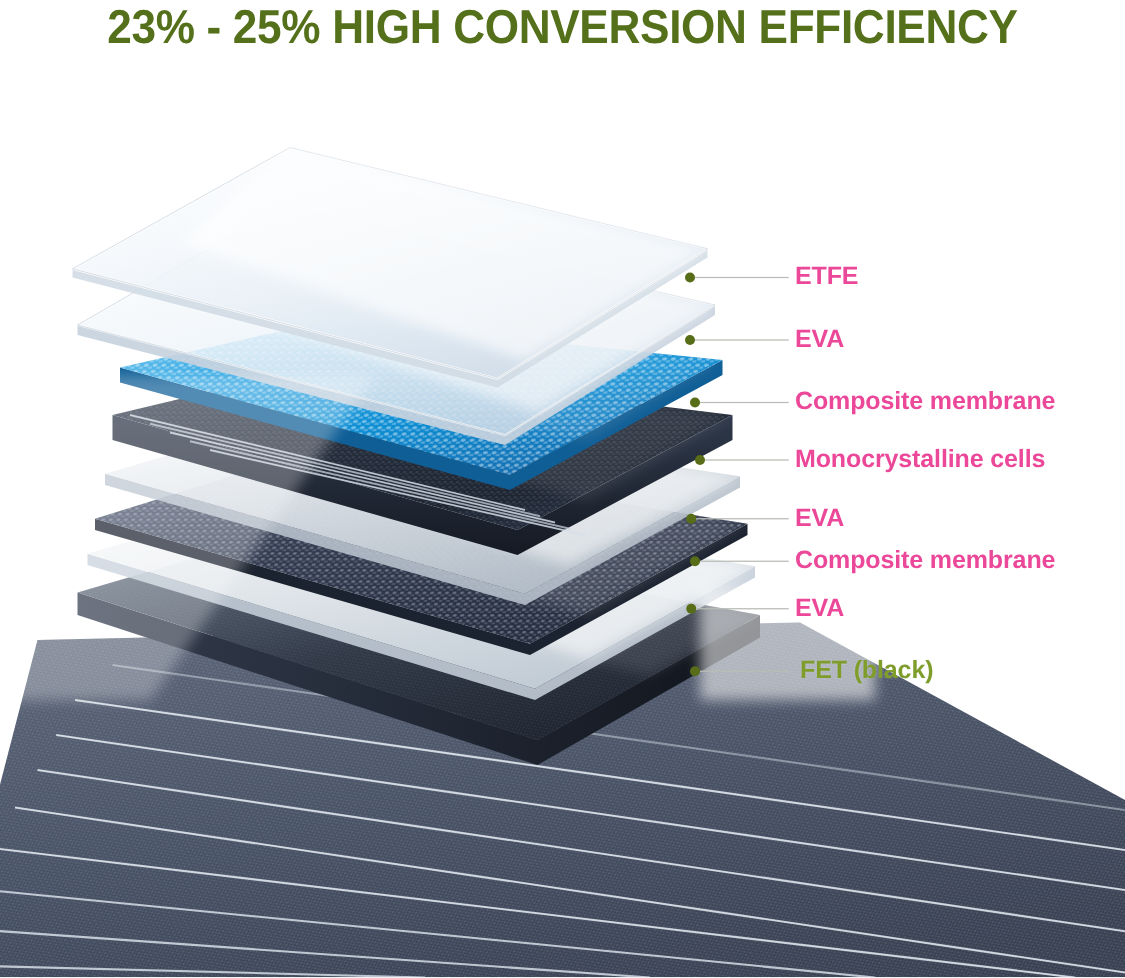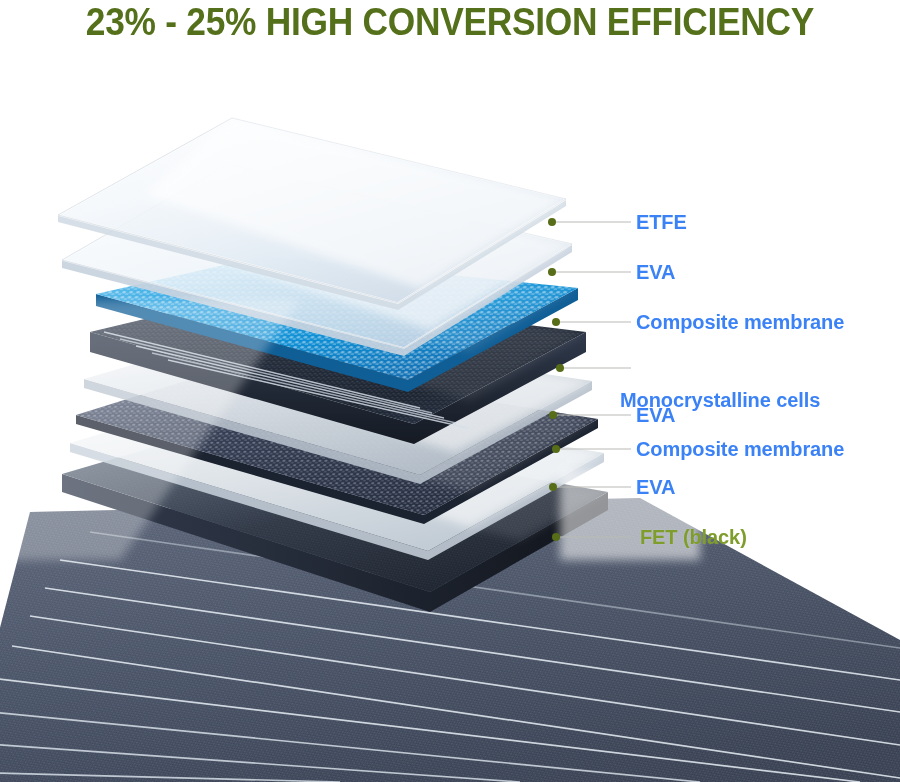--- a/index.html
+++ b/index.html
@@ -52,21 +52,21 @@
     background:#b9bcb6;
     top:0;
     transform:translateY(-50%);
   }
   .ctext{
     position:absolute;
     top:0;
     transform:translateY(-50%);
     font-size:20px;
     font-weight:700;
-    color:#3b82f6;
+    color:#ec4899;
     white-space:nowrap;
     font-family:"Liberation Sans", sans-serif;
     letter-spacing:-0.1px;
   }
   .ctext.on-dark{
     color:#7f9d2a;
     text-shadow:0 0 2px rgba(255,255,255,0.18);
   }
 </style>
 </head>
@@ -308,21 +308,21 @@
         <span class="ctext" style="left: 636px;">EVA</span>
       </div>
       <div class="callout" style="left: 0px; top: 322px;">
         <span class="cdot" style="left: 556px;"></span>
         <span class="cline" style="left: 560px; width: 71px;"></span>
         <span class="ctext" style="left: 636px;">Composite membrane</span>
       </div>
       <div class="callout" style="left: 0px; top: 368px;">
         <span class="cdot" style="left: 560px;"></span>
         <span class="cline" style="left: 564px; width: 67px;"></span>
-        <span class="ctext" style="left: 620px; margin-top: 32px;">Monocrystalline cells</span>
+        <span class="ctext" style="left: 636px;">Monocrystalline cells</span>
       </div>
       <div class="callout" style="left: 0px; top: 415px;">
         <span class="cdot" style="left: 553px;"></span>
         <span class="cline" style="left: 557px; width: 74px;"></span>
         <span class="ctext" style="left: 636px;">EVA</span>
       </div>
       <div class="callout" style="left: 0px; top: 449px;">
         <span class="cdot" style="left: 556px;"></span>
         <span class="cline" style="left: 560px; width: 71px;"></span>
         <span class="ctext" style="left: 636px;">Composite membrane</span>

